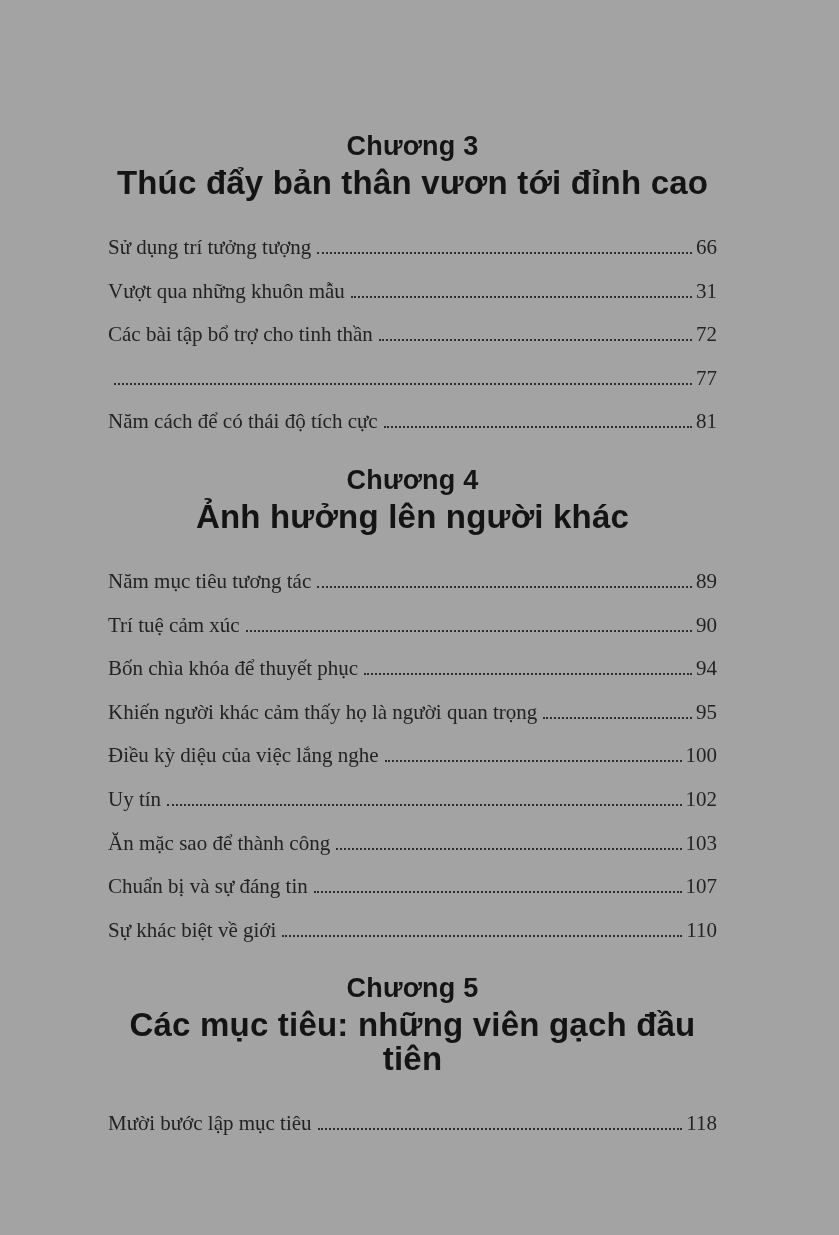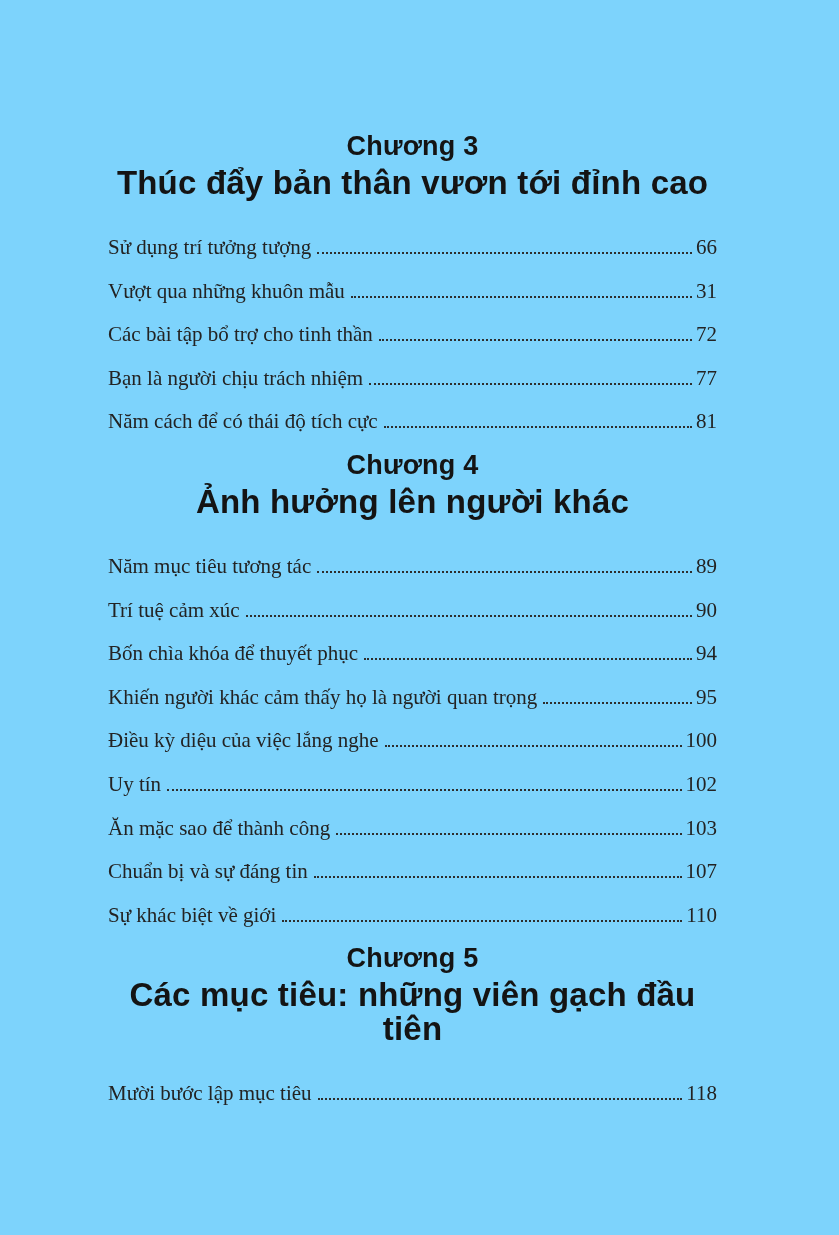--- a/index.html
+++ b/index.html
@@ -5,27 +5,27 @@
   html, body {
     margin: 0;
     padding: 0;
     background: #ffffff;
   }
   .page {
     position: relative;
     width: 839px;
     min-height: 1235px;
     box-sizing: border-box;
-    background: #7dd3fc;
+    background: #a3a3a3;
     color: #1c1c1c;
     padding: 130px 122px 40px 108px;
     overflow: hidden;
   }
   .chapter { margin: 0; }
-  .chapter + .chapter { margin-top: 5px; }
+  .chapter + .chapter { margin-top: 20px; }
   .chapter-label {
     margin: 0;
     text-align: center;
     font-family: "Liberation Sans", "DejaVu Sans", sans-serif;
     font-weight: 700;
     font-size: 27px;
     line-height: 32px;
     color: #141414;
     letter-spacing: 0.2px;
   }
@@ -81,21 +81,20 @@
         <span class="entry-title">Vượt qua những khuôn mẫu</span>
         <span class="leader"></span>
         <span class="entry-page">31</span>
       </div>
       <div class="entry">
         <span class="entry-title">Các bài tập bổ trợ cho tinh thần</span>
         <span class="leader"></span>
         <span class="entry-page">72</span>
       </div>
       <div class="entry">
-        <span class="entry-title">Bạn là người chịu trách nhiệm</span>
         <span class="leader"></span>
         <span class="entry-page">77</span>
       </div>
       <div class="entry">
         <span class="entry-title">Năm cách để có thái độ tích cực</span>
         <span class="leader"></span>
         <span class="entry-page">81</span>
       </div>
     </div>
   </section>

